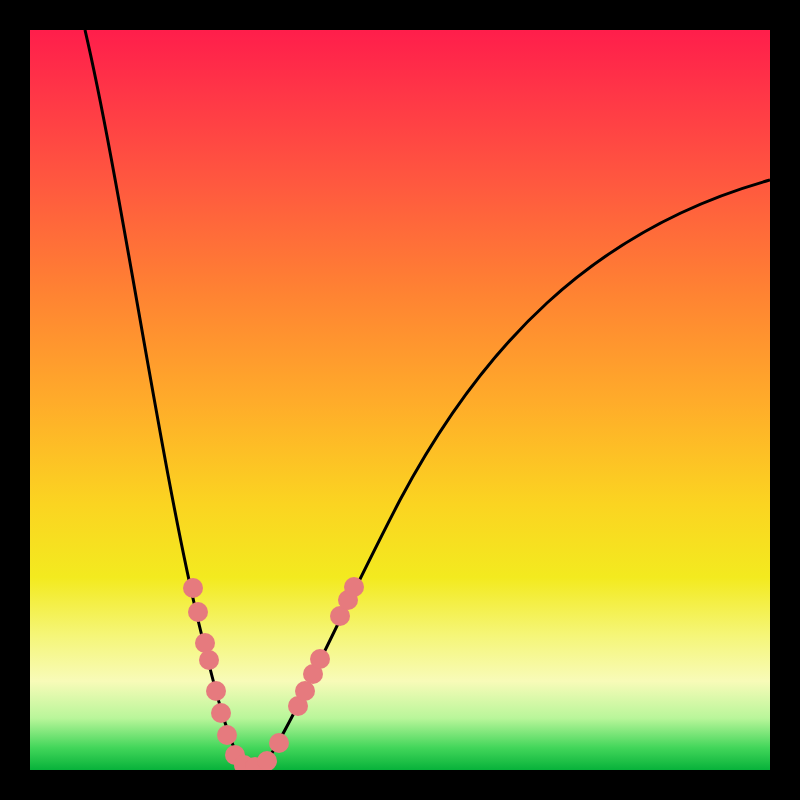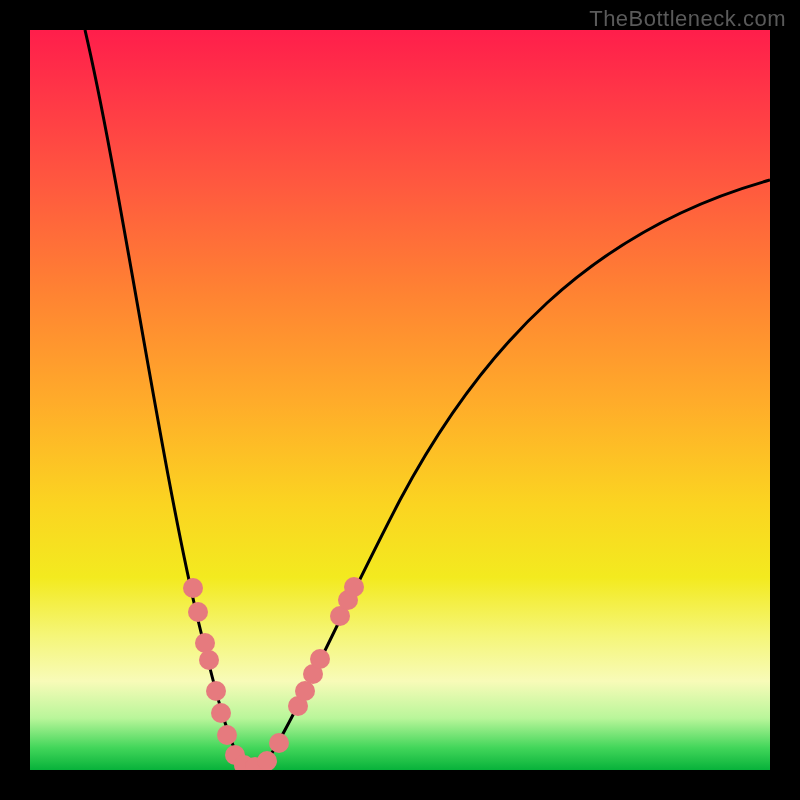--- a/index.html
+++ b/index.html
@@ -56,21 +56,20 @@
     position: absolute;
     inset: 0;
     width: 100%;
     height: 100%;
   }
 </style>
 </head>
 <body>
 <div class="outer">
 
-  <div class="watermark">TheBottleneck.com</div>
 
   <div class="plot">
     <div class="grad"></div>
 
     <svg class="curves" viewBox="0 0 740 740" preserveAspectRatio="none">
 
       <path d="M 55 0
                C 90 150, 130 430, 168 590
                C 185 660, 200 720, 215 738" fill="none" stroke="#000" stroke-width="3"></path>
 

